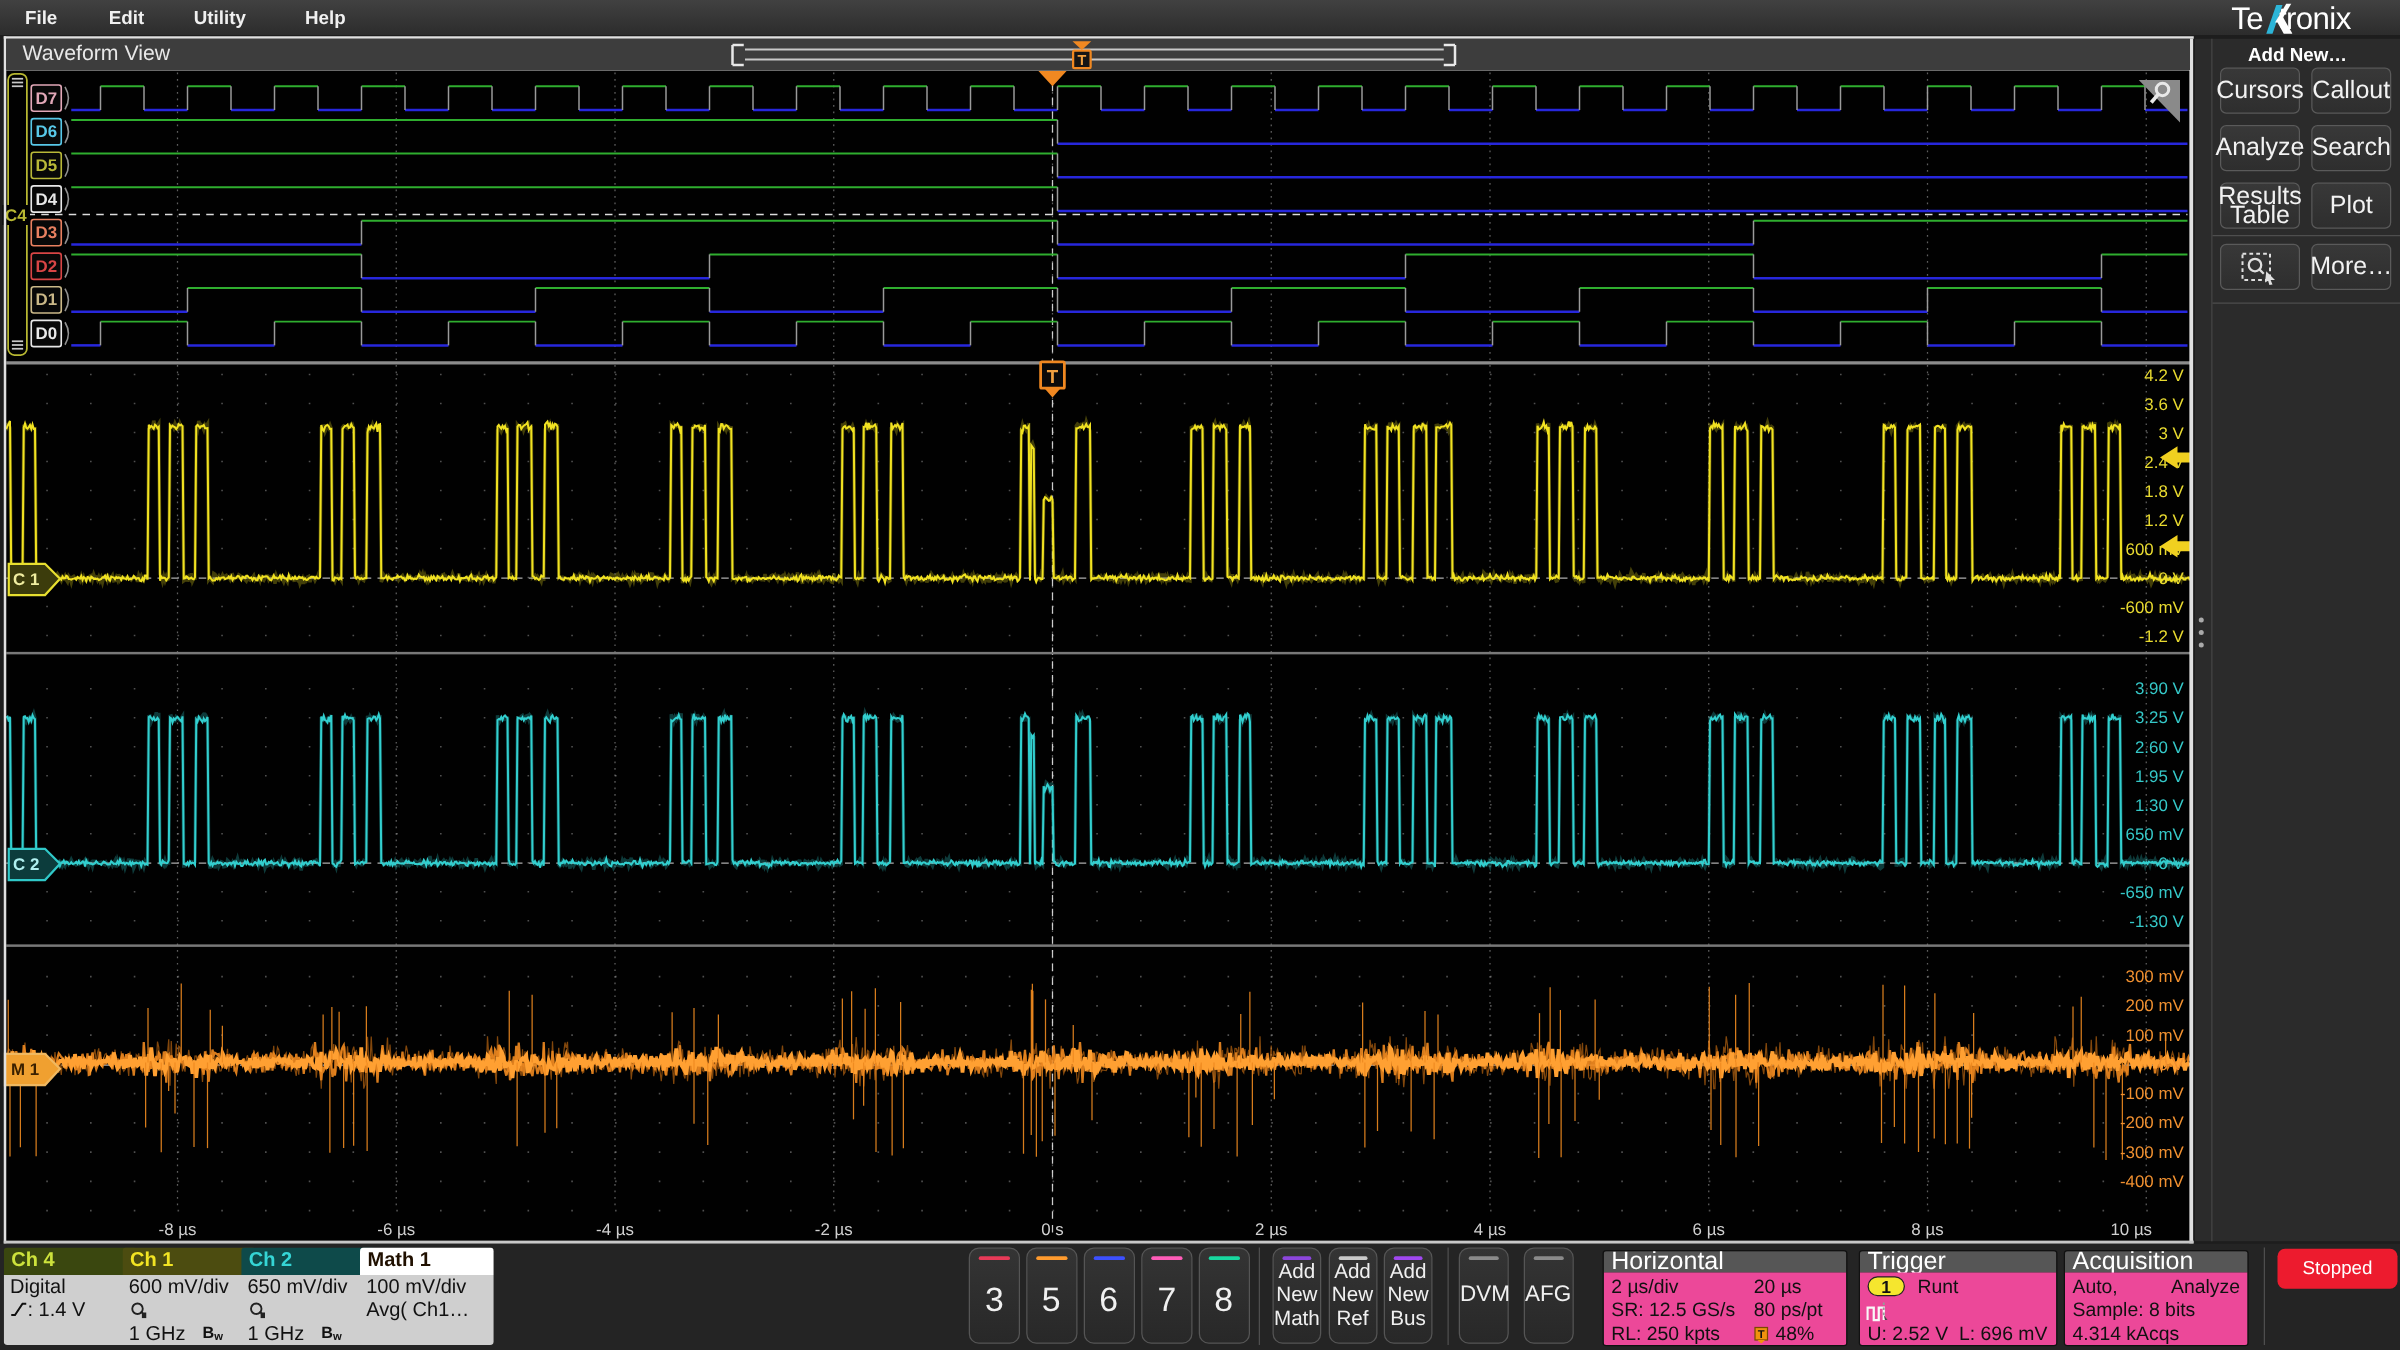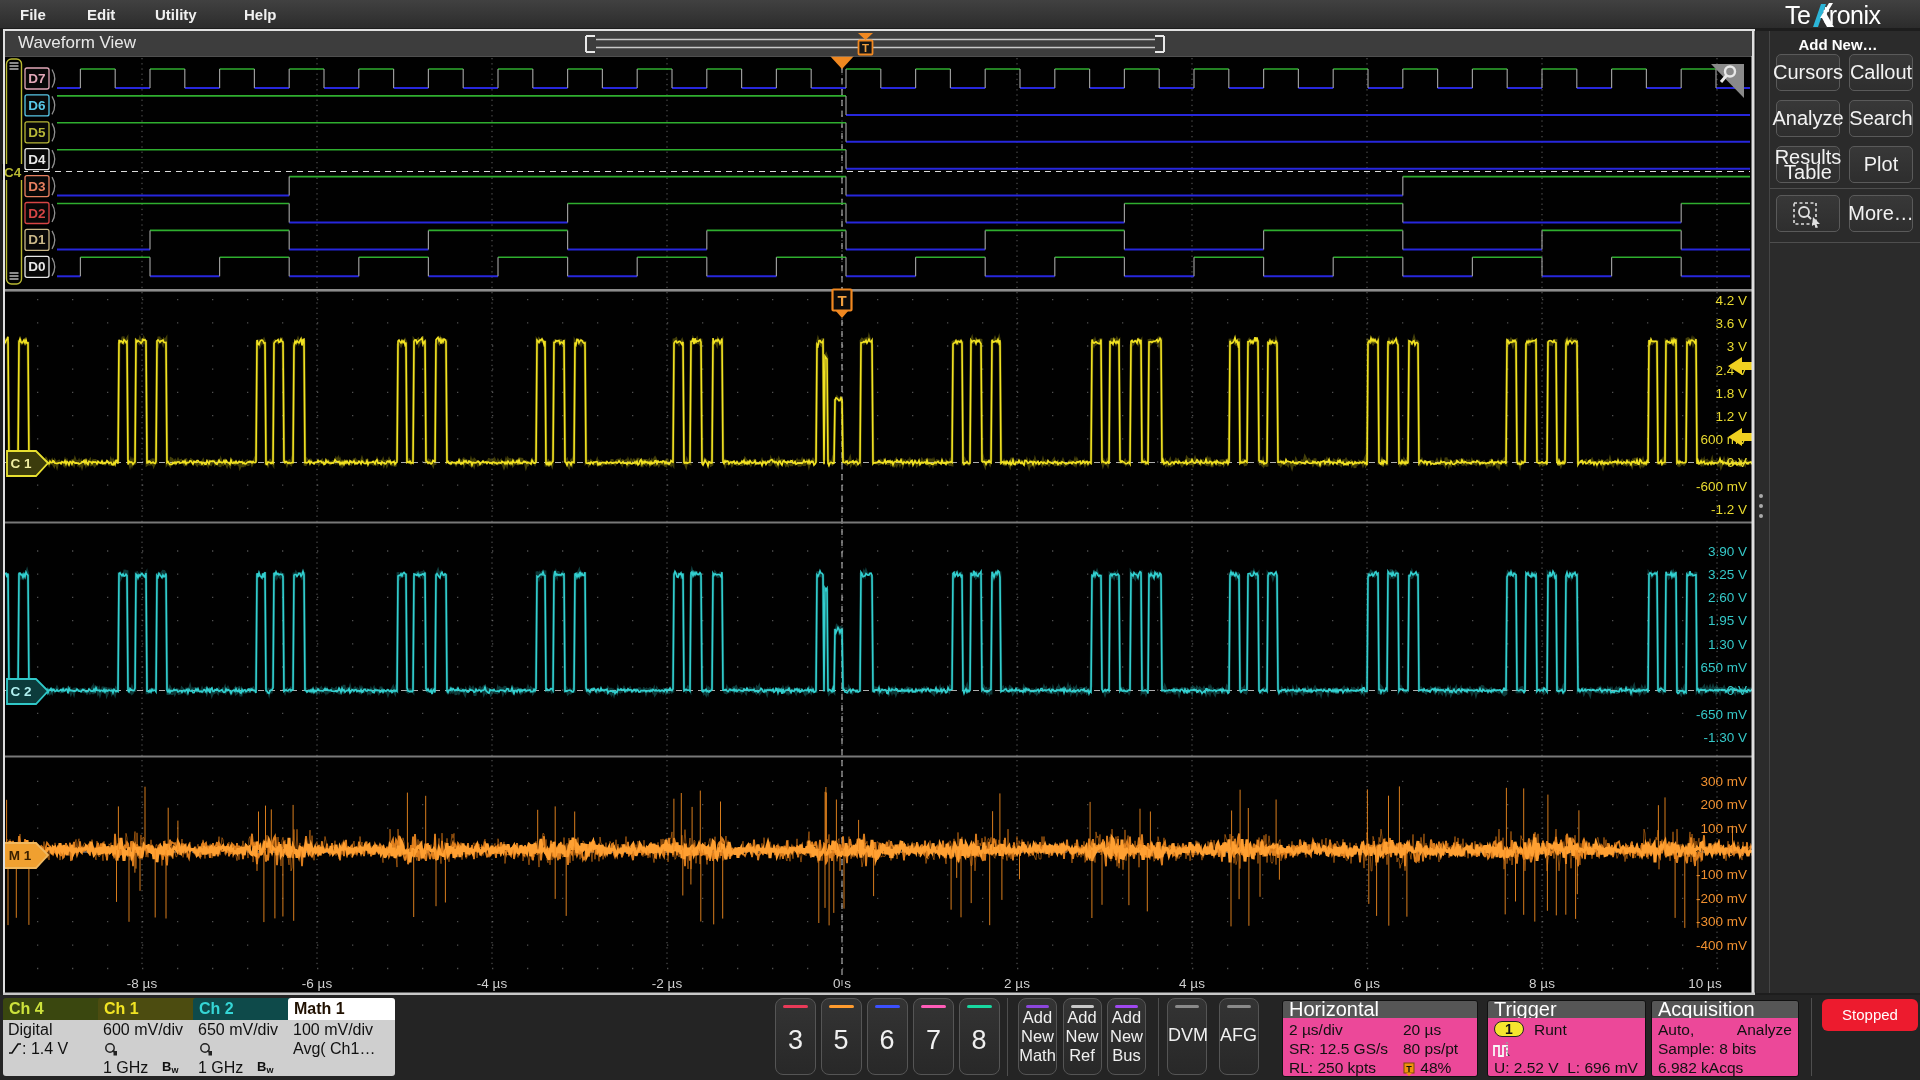--- a/index.html
+++ b/index.html
@@ -621,16 +621,16 @@
         </svg>
 <span style="position:absolute;left:6px;top:40px">U: 2.52 V&nbsp;&nbsp;L: 696 mV</span>
 </div>
     </div>
 <div class="panel" style="left:1651px;width:148px">
 <div class="phead">Acquisition</div>
 <div class="pbody">
 <span style="position:absolute;left:6px;top:2px">Auto,</span>
         <span style="position:absolute;right:6px;top:2px">Analyze</span>
 <span style="position:absolute;left:6px;top:21px">Sample: 8 bits</span>
-<span style="position:absolute;left:6px;top:40px">6.982 kAcqs</span>
+<span style="position:absolute;left:6px;top:40px">4.314 kAcqs</span>
 </div>
     </div>
 <div class="abs" style="left:1822px;top:4px;width:96px;height:32px;background:#ed1b2e;border-radius:6px;color:#fff;font-size:15px;font-weight:normal;text-align:center;line-height:32px">Stopped</div>
 </div>
 </body></html>

